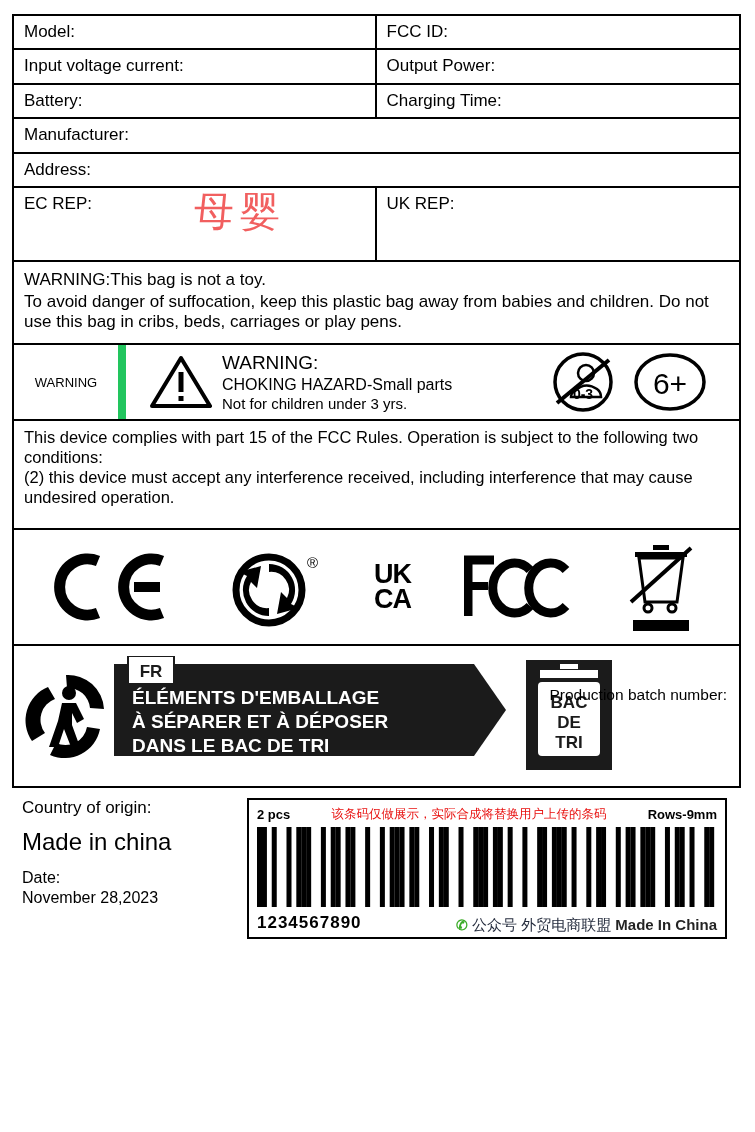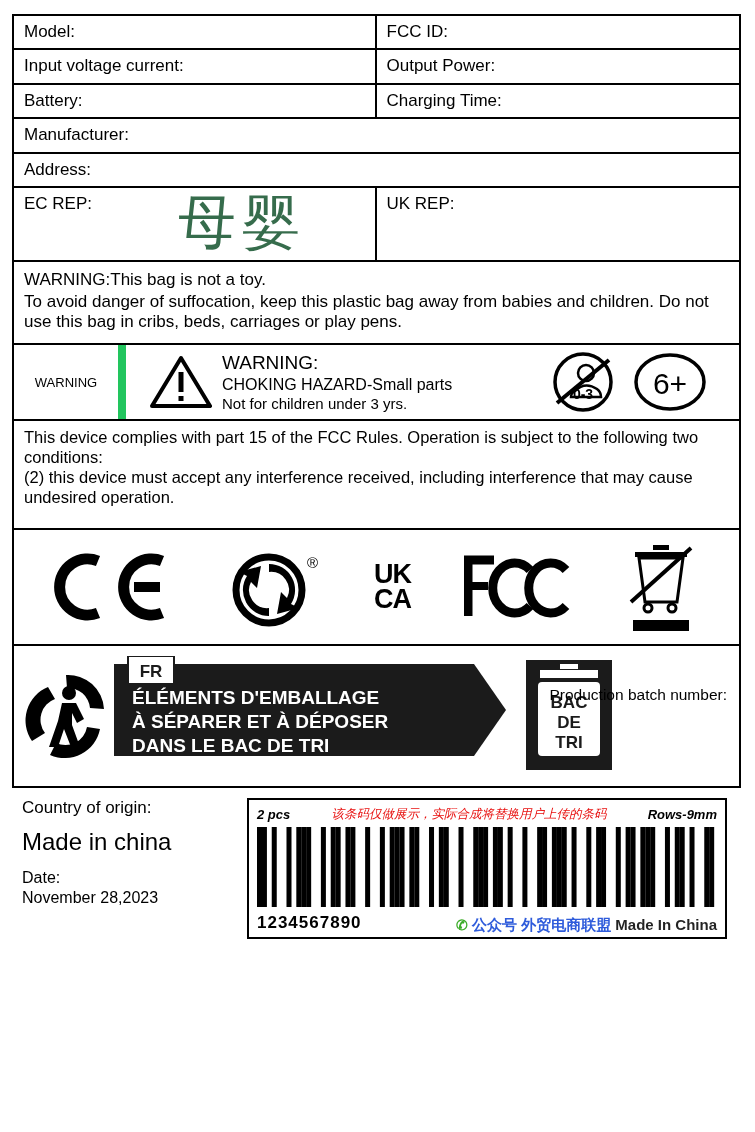--- a/index.html
+++ b/index.html
@@ -9,23 +9,23 @@
   .table{border:2px solid #000;border-bottom:none;width:729px;box-sizing:border-box;}
   .row{display:flex;border-bottom:2px solid #000;}
   .cell{padding:6px 10px;font-size:17px;box-sizing:border-box;line-height:1.2;}
   .cell.half{width:50%;}
   .cell.half.left{border-right:2px solid #000;}
   .cell.full{width:100%;}
   .cell.tall{min-height:72px;}
 
   .ecrep-wrap{position:relative;}
   .watermark{
-    position:absolute;left:164px;top:-4px;
+    position:absolute;left:180px;top:-4px;
     font-family:"Liberation Serif",serif;
-    font-size:58px;color:#14532d;opacity:.85;letter-spacing:6px;
+    font-size:40px;color:#ef4444;opacity:.85;letter-spacing:6px;
     pointer-events:none;
   }
 
   .warnbag{padding:8px 10px 10px 10px;font-size:17px;line-height:1.22;}
   .warnbag .l1{margin-bottom:1px;}
 
   .chokerow{display:flex;align-items:stretch;border-bottom:2px solid #000;}
   .chokelabel{width:104px;display:flex;align-items:center;justify-content:center;font-size:13px;border-right:8px solid #22c55e;}
   .chokemain{flex:1;display:flex;align-items:center;padding:6px 24px;gap:10px;}
   .tri{width:62px;height:54px;flex:0 0 62px;}
@@ -43,33 +43,33 @@
   .frbanner{display:flex;align-items:stretch;}
   .prodbatch{position:absolute;right:12px;top:40px;font-size:15.5px;}
 
   .bottom{display:flex;margin-top:10px;}
   .origin{width:235px;padding-left:10px;box-sizing:border-box;}
   .origin .lbl{font-size:17px;margin-bottom:10px;}
   .origin .made{font-size:24px;margin-bottom:12px;}
   .origin .date{font-size:16px;line-height:1.25;}
 
   .barcodebox{border:2px solid #000;width:480px;box-sizing:border-box;padding:6px 8px 4px 8px;position:relative;}
-  .bctop{display:flex;align-items:center;font-size:13px;font-weight:bold;font-style:italic;}
+  .bctop{display:flex;align-items:center;font-size:13px;font-weight:bold;}
   .bctop .pcs{flex:0 0 auto;}
   .bctop .note{flex:1;text-align:center;color:#e8100f;font-weight:normal;font-size:12.5px;}
   .bctop .rows{flex:0 0 auto;font-weight:bold;}
   .bars{height:80px;margin:4px 0 2px 0;}
   .bcnum{font-size:17px;font-weight:bold;letter-spacing:1px;}
 
   .wmbottom{
     position:absolute;right:8px;bottom:2px;
     font-size:15px;font-weight:bold;color:#111;opacity:.92;white-space:nowrap;
   }
   .wmbottom .wx{color:#2aa515;font-size:14px;}
-  .wmbottom .gray{color:#1d4ed8;font-weight:bold;}
+  .wmbottom .gray{color:#0f172a;font-weight:normal;}
 </style>
 </head>
 <body>
 
 <div class="page">
 
   <div class="table">
 
     <div class="row">
       <div class="cell half left">Model:</div>

